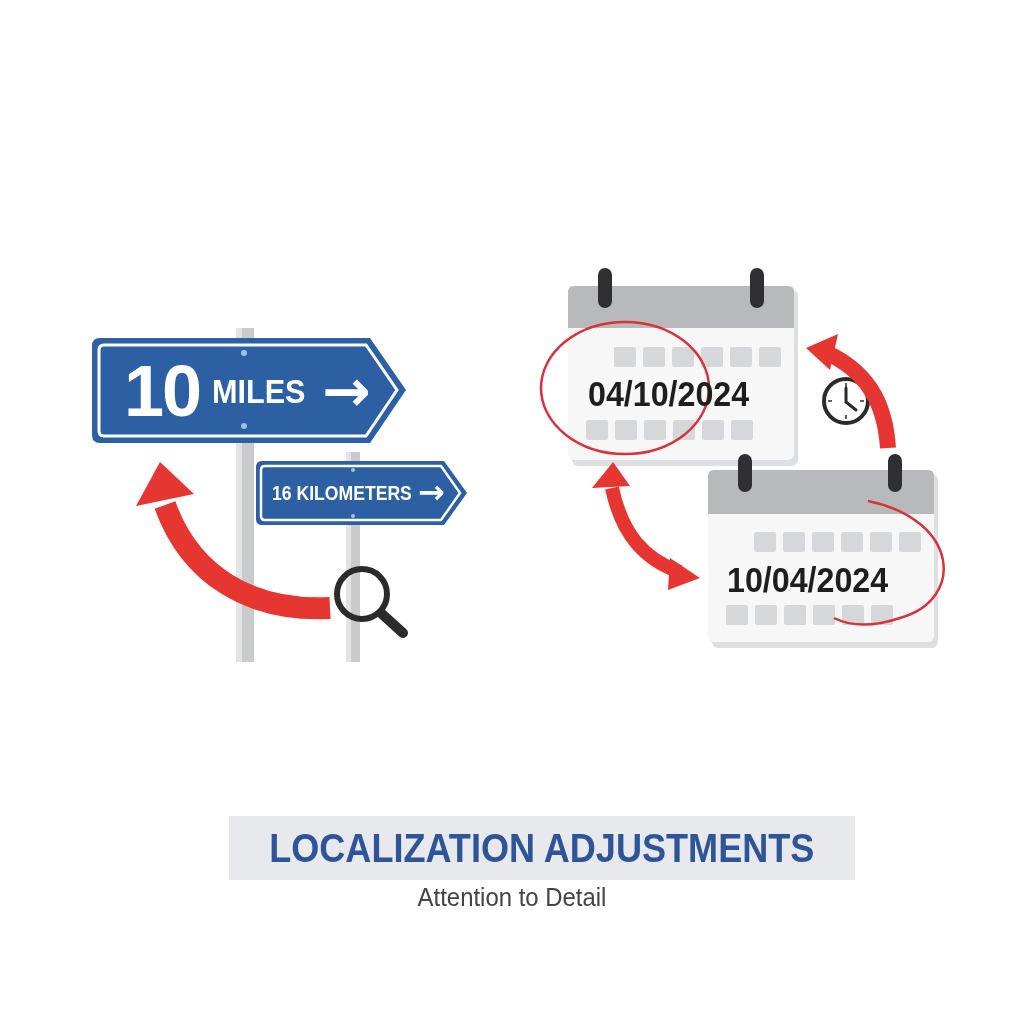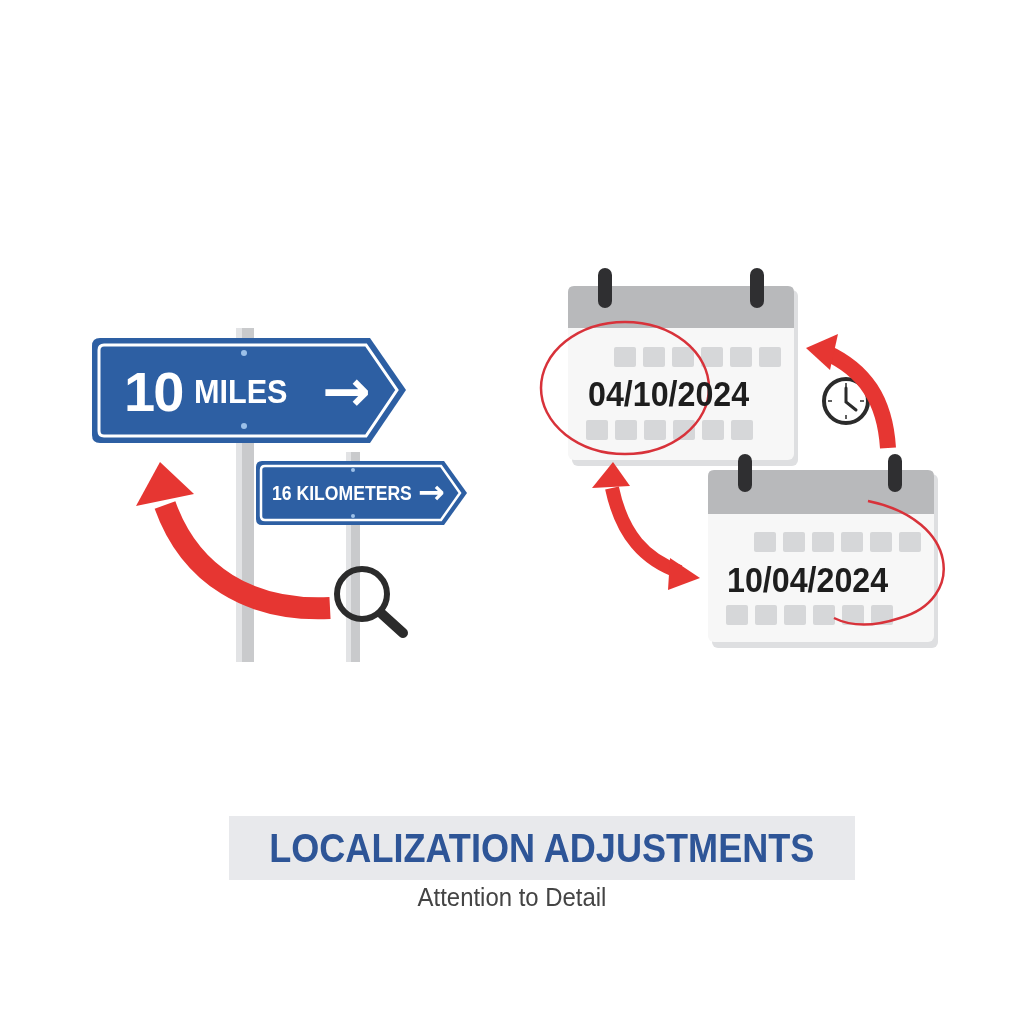--- a/index.html
+++ b/index.html
@@ -52,21 +52,21 @@
     <polygon points="136,506 160,462 194,494" fill="#e63632"></polygon>
   </g>
 
   <g>
     <circle cx="362" cy="594" r="25" fill="none" stroke="#2b2b2b" stroke-width="6"></circle>
     <line x1="382" y1="614" x2="403" y2="633" stroke="#2b2b2b" stroke-width="10" stroke-linecap="round"></line>
   </g>
 </svg>
 
 <div class="abs" style="left:124px;top:356px;height:70px;display:flex;align-items:center;gap:12px;color:#fff;font-weight:bold;">
-  <span style="font-size:56px;letter-spacing:-2px;">10</span>
+  <span style="font-size:72px;letter-spacing:-2px;">10</span>
   <span style="font-size:34px;transform:scaleX(0.9);display:inline-block;transform-origin:left;">MILES</span>
 </div>
 <div class="abs" style="left:322px;top:356px;font-size:58px;color:#fff;font-weight:bold;line-height:70px;font-family:'DejaVu Sans',sans-serif;">→</div>
 
 <div class="abs" style="left:272px;top:478px;height:30px;display:flex;align-items:center;color:#fff;font-weight:bold;text-align:center;">
   <span style="font-size:20px;transform:scaleX(0.88);transform-origin:left;display:inline-block;white-space:nowrap;">16 KILOMETERS</span>
 </div>
 <div class="abs" style="left:418px;top:474px;font-size:32px;color:#fff;font-weight:bold;line-height:36px;font-family:'DejaVu Sans',sans-serif;">→</div>
 
 <svg class="abs" style="left:512px;top:0" width="512" height="720" viewBox="512 0 512 720">

